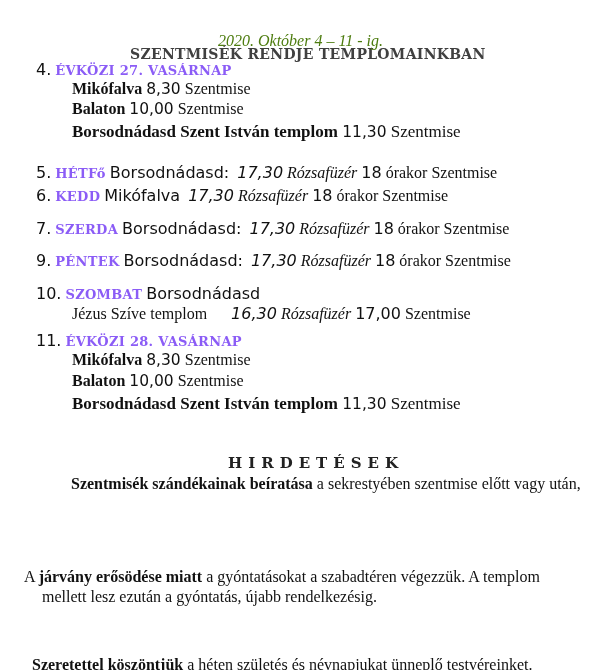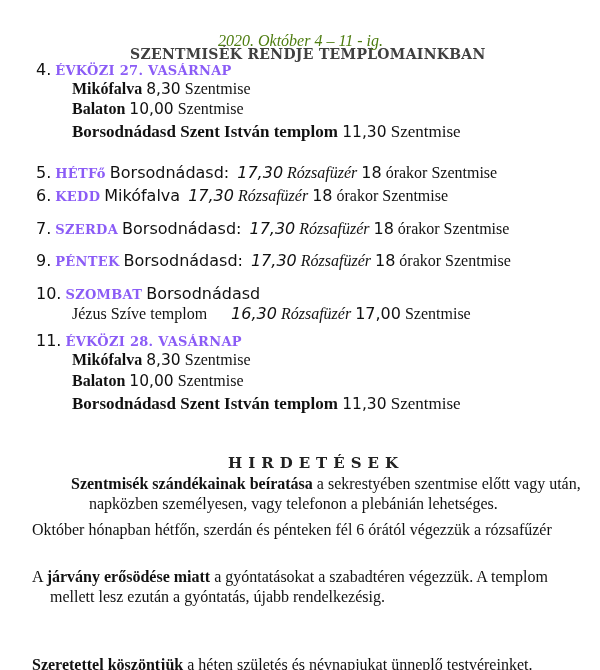--- a/index.html
+++ b/index.html
@@ -116,27 +116,25 @@
 <div class="abs sub" style="left:72px; top:394px; font-size:17px;">
   <span class="serif b">Borsodnádasd Szent István templom</span>
   <span class="num">11,30</span>
   <span class="serif">Szentmise</span>
 </div>
 
 <div class="abs hird" style="left:228px; top:454px;">HIRDETÉSEK</div>
 
 <div class="abs para" style="left:44px; top:474px;margin-left:27px;">
   <span class="b">Szentmisék szándékainak beíratása</span><span> a sekrestyében szentmise előtt vagy után,</span>
-  <span class="cont">napközben személyesen, vagy telefonon a plebánián lehetséges.</span>
 </div>
 
 <div class="abs para" style="left:32px; top:520px;">
-  <span>Október hónapban hétfőn, szerdán és pénteken fél 6 órától végezzük a rózsafűzér</span>
 </div>
 
-<div class="abs para" style="left:32px; top:567px;">
+<div class="abs para" style="left:24px; top:567px;">
   <span>A </span><span class="b">járvány erősödése miatt</span><span> a gyóntatásokat a szabadtéren végezzük. A templom</span>
   <span class="cont">mellett lesz ezután a gyóntatás, újabb rendelkezésig.</span>
 </div>
 
 <div class="abs para" style="left:32px; top:655px;text-align:right;">
   <span class="b">Szeretettel köszöntjük</span><span> a héten születés és névnapjukat ünneplő testvéreinket.</span>
 </div>
 
 </body></html>

